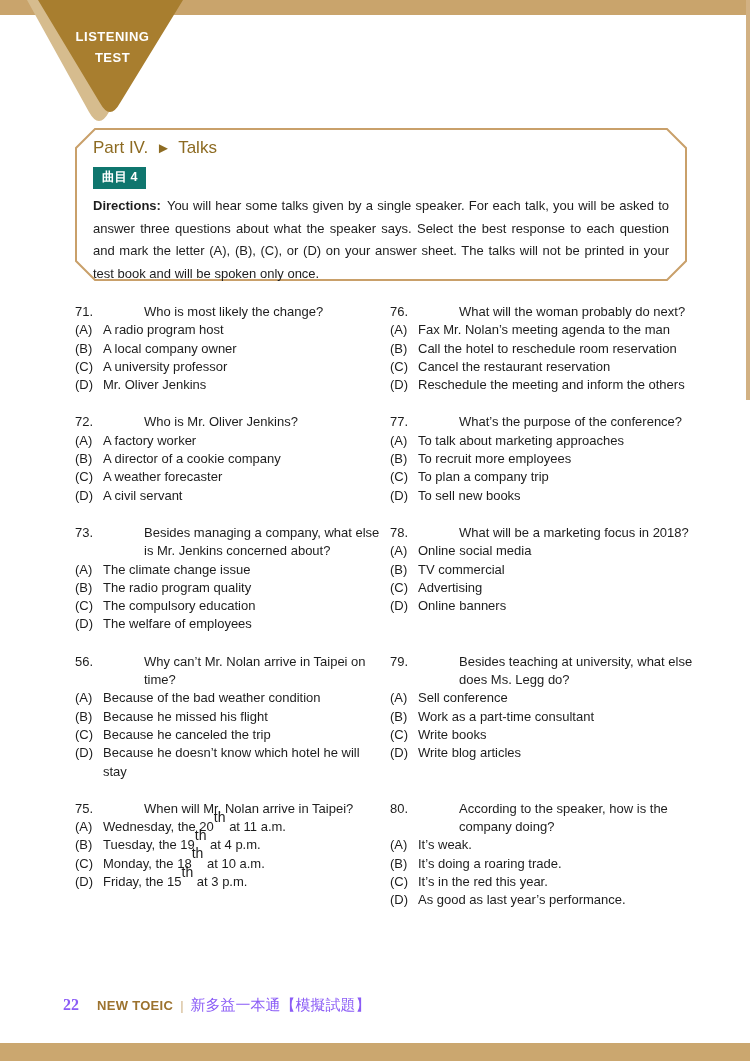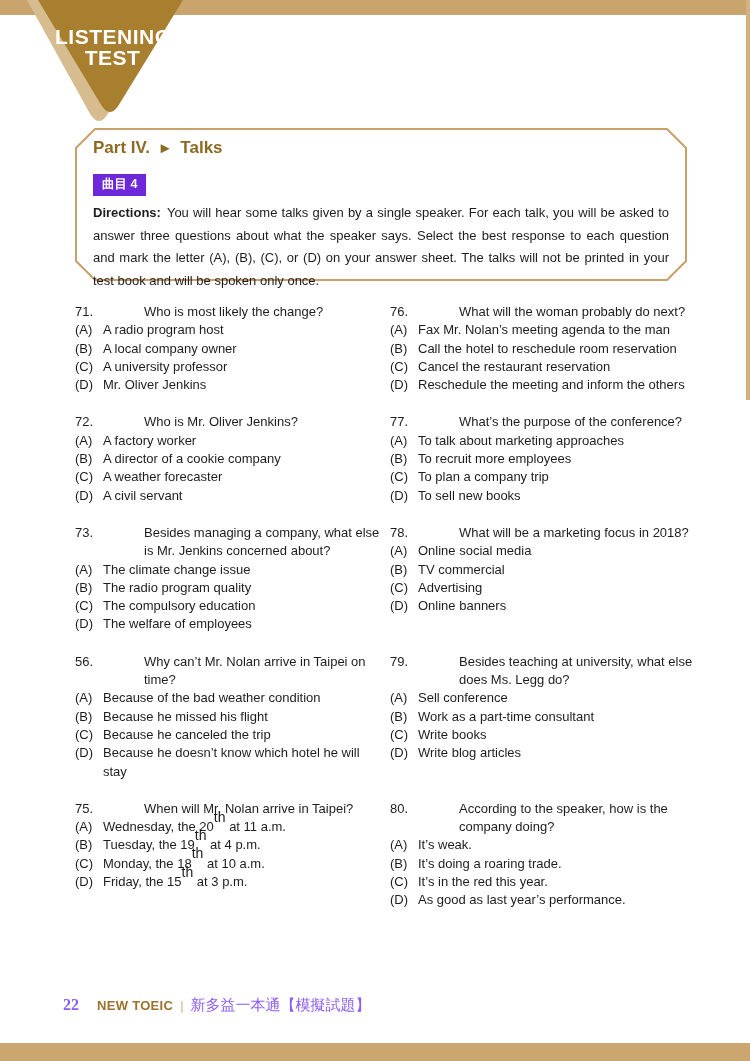--- a/index.html
+++ b/index.html
@@ -15,31 +15,31 @@
   .top-bar   { position:absolute; top:0; left:0; width:750px; height:15px; background:#c9a46c; }
   .bottom-bar{ position:absolute; bottom:0; left:0; width:750px; height:18px; background:#cba76f; }
   .right-stripe{ position:absolute; top:0; right:0; width:4px; height:400px; background:#d2b183; }
 
   
   .ribbon { position:absolute; left:25px; top:0; width:175px; height:140px; }
   .ribbon svg { position:absolute; left:0; top:0; }
   .ribbon-text {
     position:absolute; left:30px; top:26px; width:115px;
     text-align:center; color:#ffffff; font-weight:bold;
-    font-size:21px; line-height:21px; letter-spacing:0.5px;
+    font-size:13px; line-height:21px; letter-spacing:0.5px;
   }
 
   
   .dir-box { position:absolute; left:75px; top:128px; width:612px; height:153px; }
   .dir-box > svg { position:absolute; left:0; top:0; }
   .dir-content { position:absolute; left:18px; top:10px; width:576px; }
-  .part-title { font-size:17px; font-weight:bold; color:#8d6b22; margin-bottom:16px; }
+  .part-title { font-size:17px; font-weight:normal; color:#8d6b22; margin-bottom:9px; }
   .part-title .arrow { font-size:15px; margin:0 3px; }
   .track-badge {
-    display:inline-block; background:#6d28d9; color:#ffffff;
+    display:inline-block; background:#0f766e; color:#ffffff;
     font-size:12.5px; font-weight:bold; padding:2px 9px 3px 9px; margin-bottom:6px;
   }
   .directions { font-size:13px; line-height:22.5px; color:#1d1d1d; text-align:justify; }
   .directions b { margin-right:2px; }
 
   
   .questions {
     position:absolute; left:75px; top:303px; width:645px;
     display:grid;
     grid-template-columns: 310px 330px;

